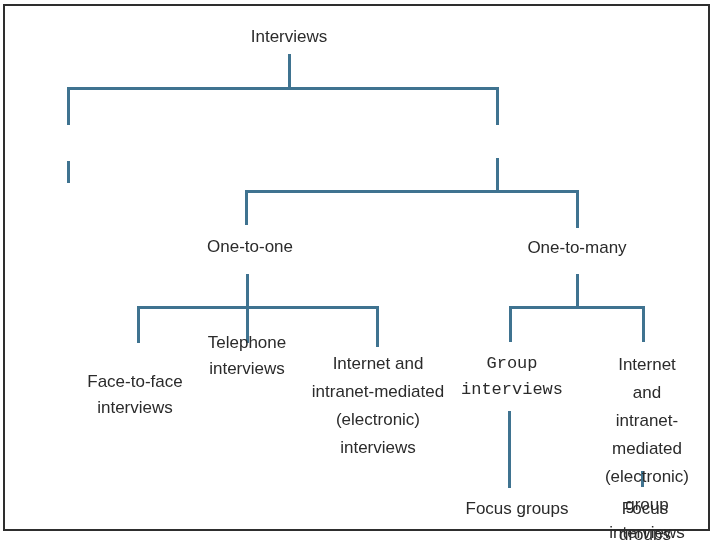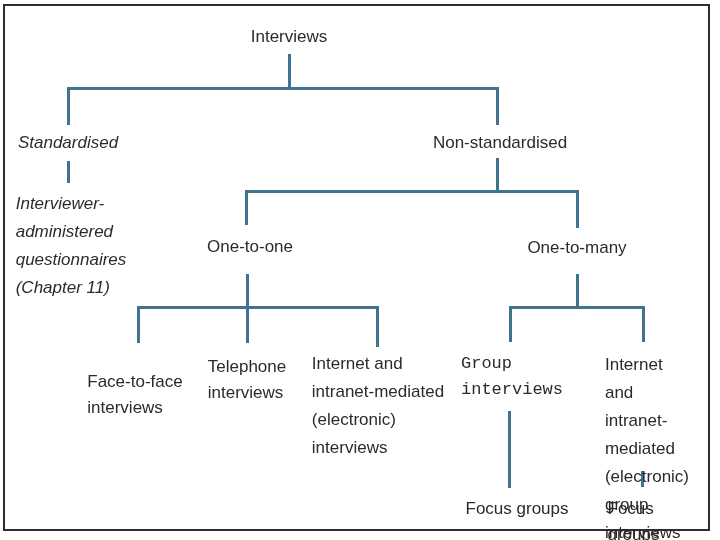--- a/index.html
+++ b/index.html
@@ -27,20 +27,21 @@
   }
   .ln {
     position: absolute;
     background: #3f7390;
   }
   .ln.h { height: 3px; }
   .ln.v { width: 3px; }
   .node {
     position: absolute;
     transform: translateX(-50%);
+    text-align: center;
     white-space: pre-line;
     font-size: 17px;
     line-height: 26px;
     color: #2b2b2b;
   }
   .node.wide { line-height: 28px; }
   .node.italic { font-style: italic; }
 </style>
 </head>
 <body>
@@ -67,37 +68,31 @@
   <div class="ln v" style="left:576px; top:274px; height:35px;"></div>
   <div class="ln h" style="left:509px; top:306px; width:136px;"></div>
   <div class="ln v" style="left:509px; top:306px; height:36px;"></div>
   <div class="ln v" style="left:642px; top:306px; height:36px;"></div>
 
   <div class="ln v" style="left:508px; top:411px; height:77px;"></div>
   <div class="ln v" style="left:641px; top:471px; height:16px;"></div>
 
   <div class="node" style="left:289px; top:24px;">Interviews</div>
 
-  <div class="node italic" style="left:68px; top:130px;">Standardised</div>
 
-  <div class="node" style="left:500px; top:130px;">Non-standardised</div>
 
-  <div class="node italic wide" style="left:71px; top:190px;">Interviewer-
-administered
-questionnaires
-(Chapter 11)</div>
 
   <div class="node" style="left:577px; top:235px;">One-to-many</div>
 
   <div class="node" style="left:250px; top:234px;">One-to-one</div>
 
   <div class="node" style="left:135px; top:350px;margin-top:19px;">Face-to-face
 interviews</div>
 
-  <div class="node" style="left:247px; top:354px;">Telephone
+  <div class="node" style="left:247px; top:330px;">Telephone
 interviews</div>
 
   <div class="node wide" style="left:378px; top:350px;">Internet and
 intranet-mediated
 (electronic)
 interviews</div>
 
   <div class="node" style="left:512px; top:351px;font-family:Liberation Mono, monospace;">Group
 interviews</div>
 

